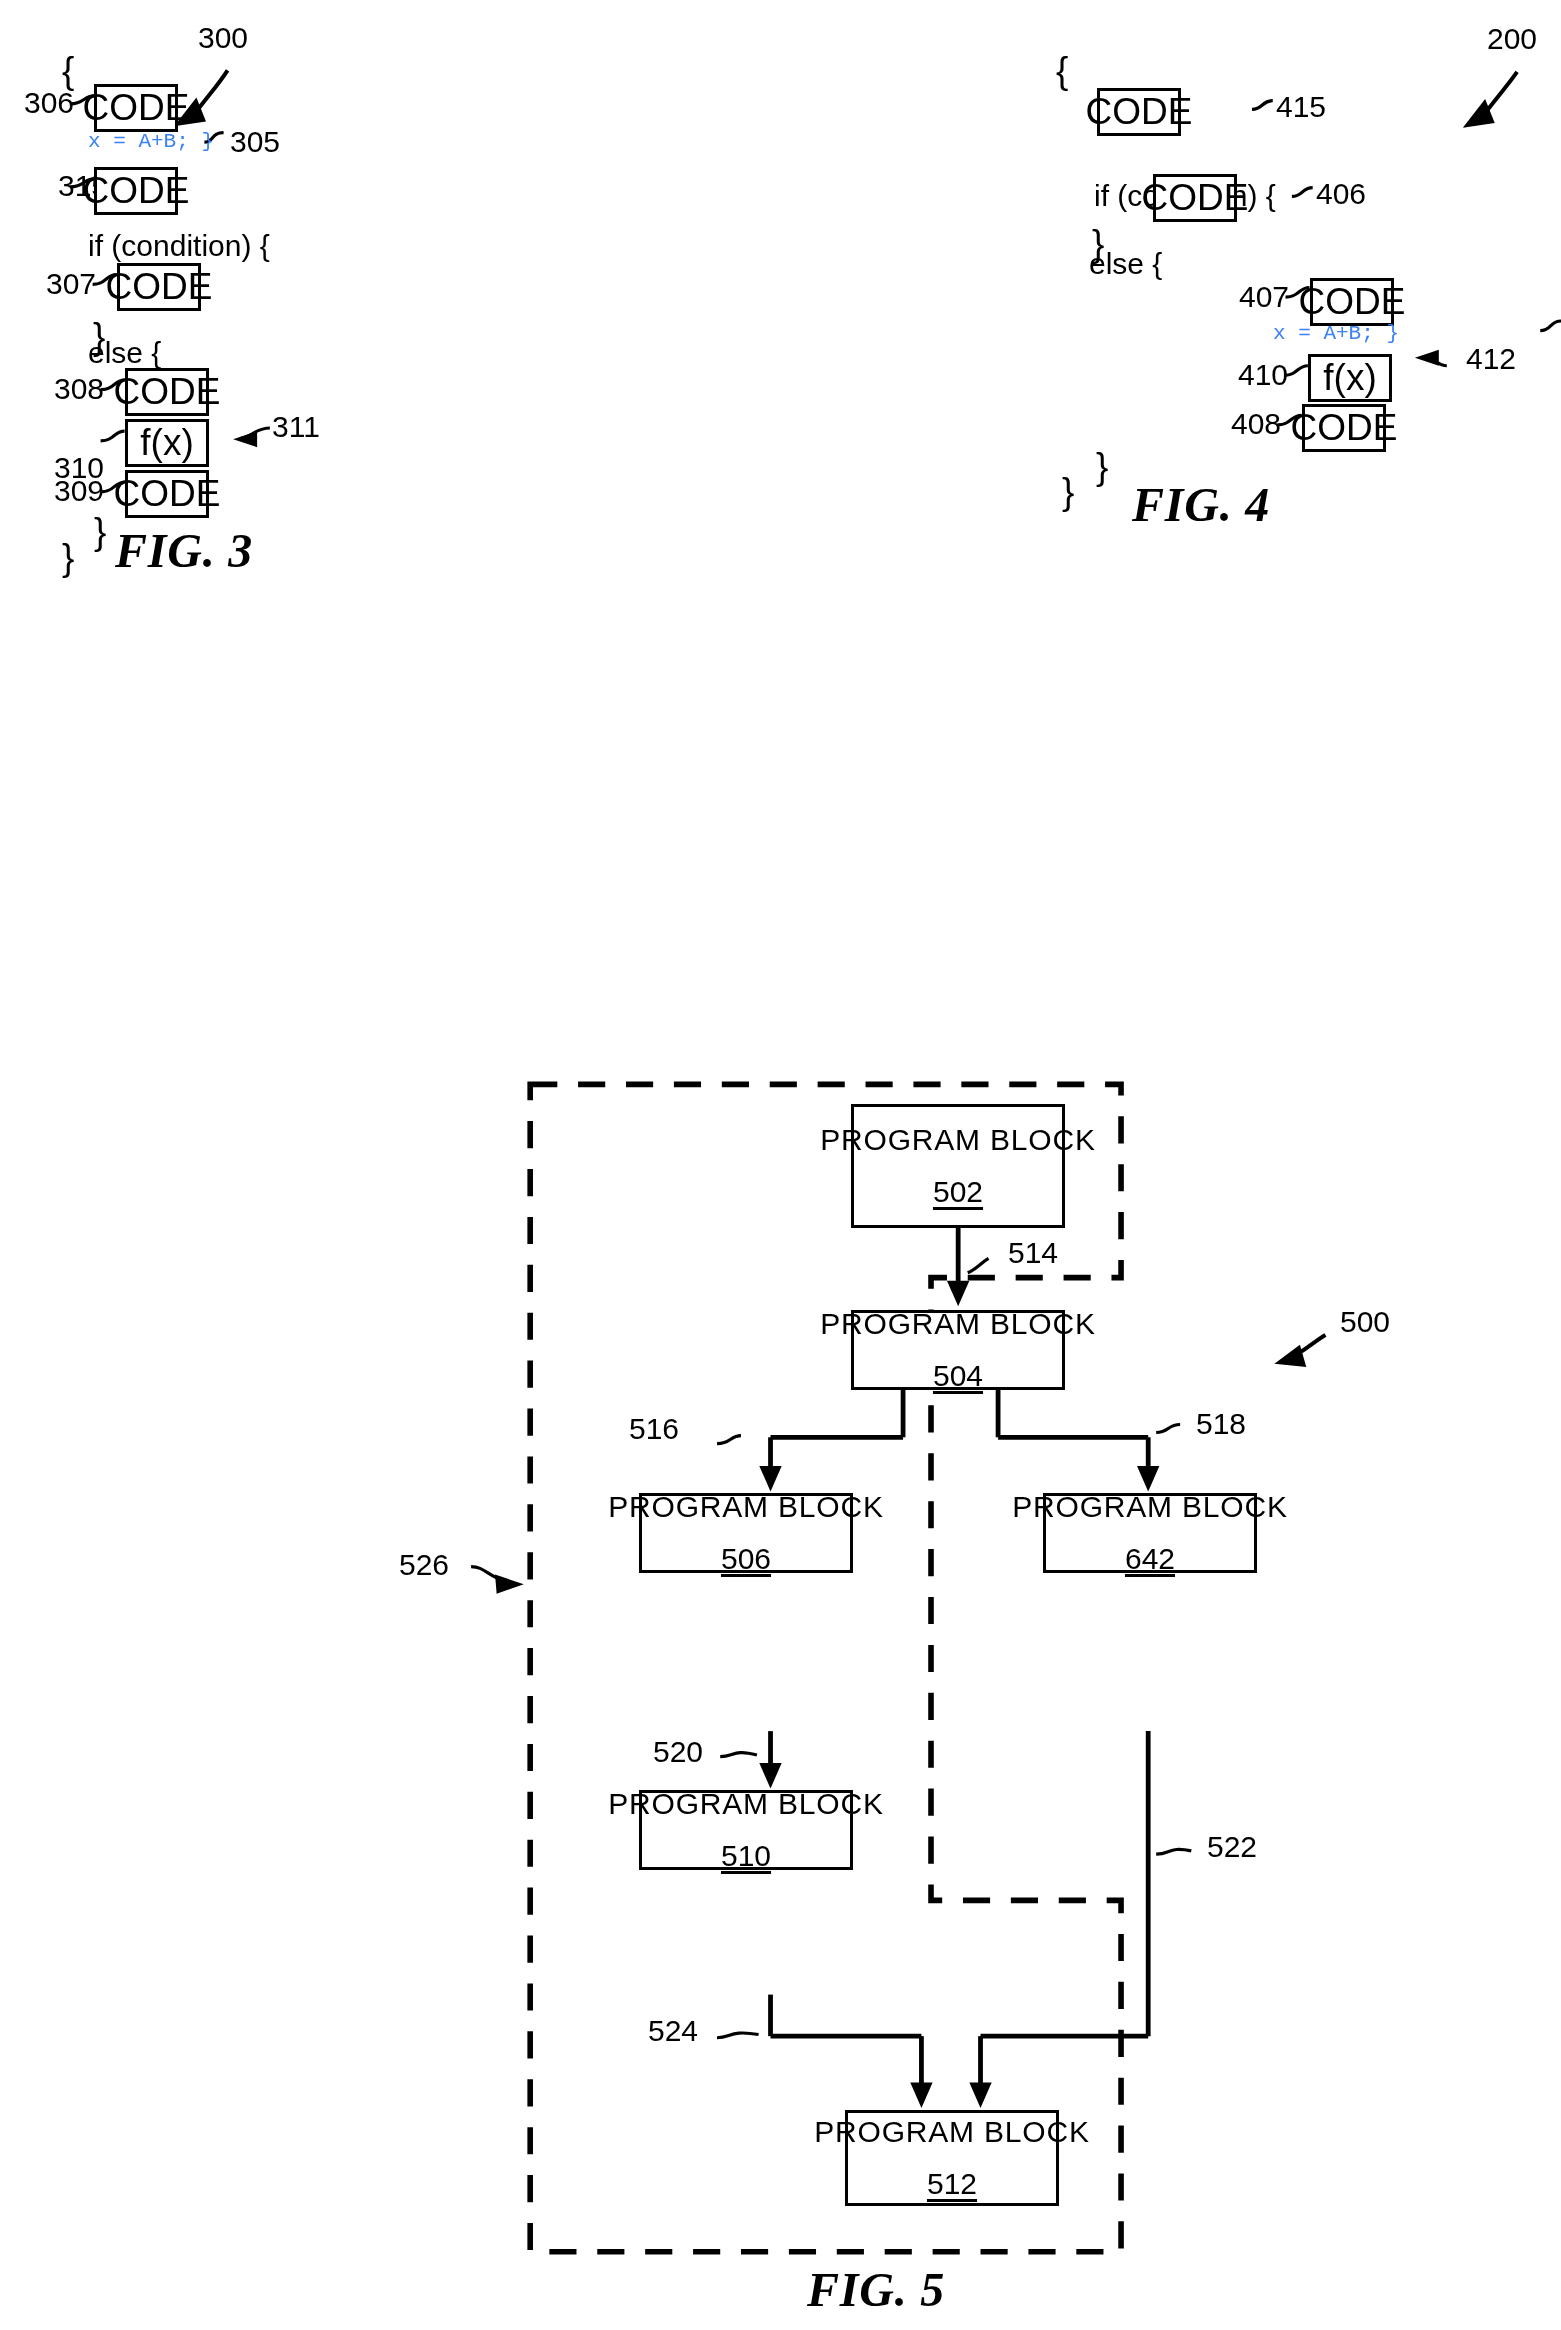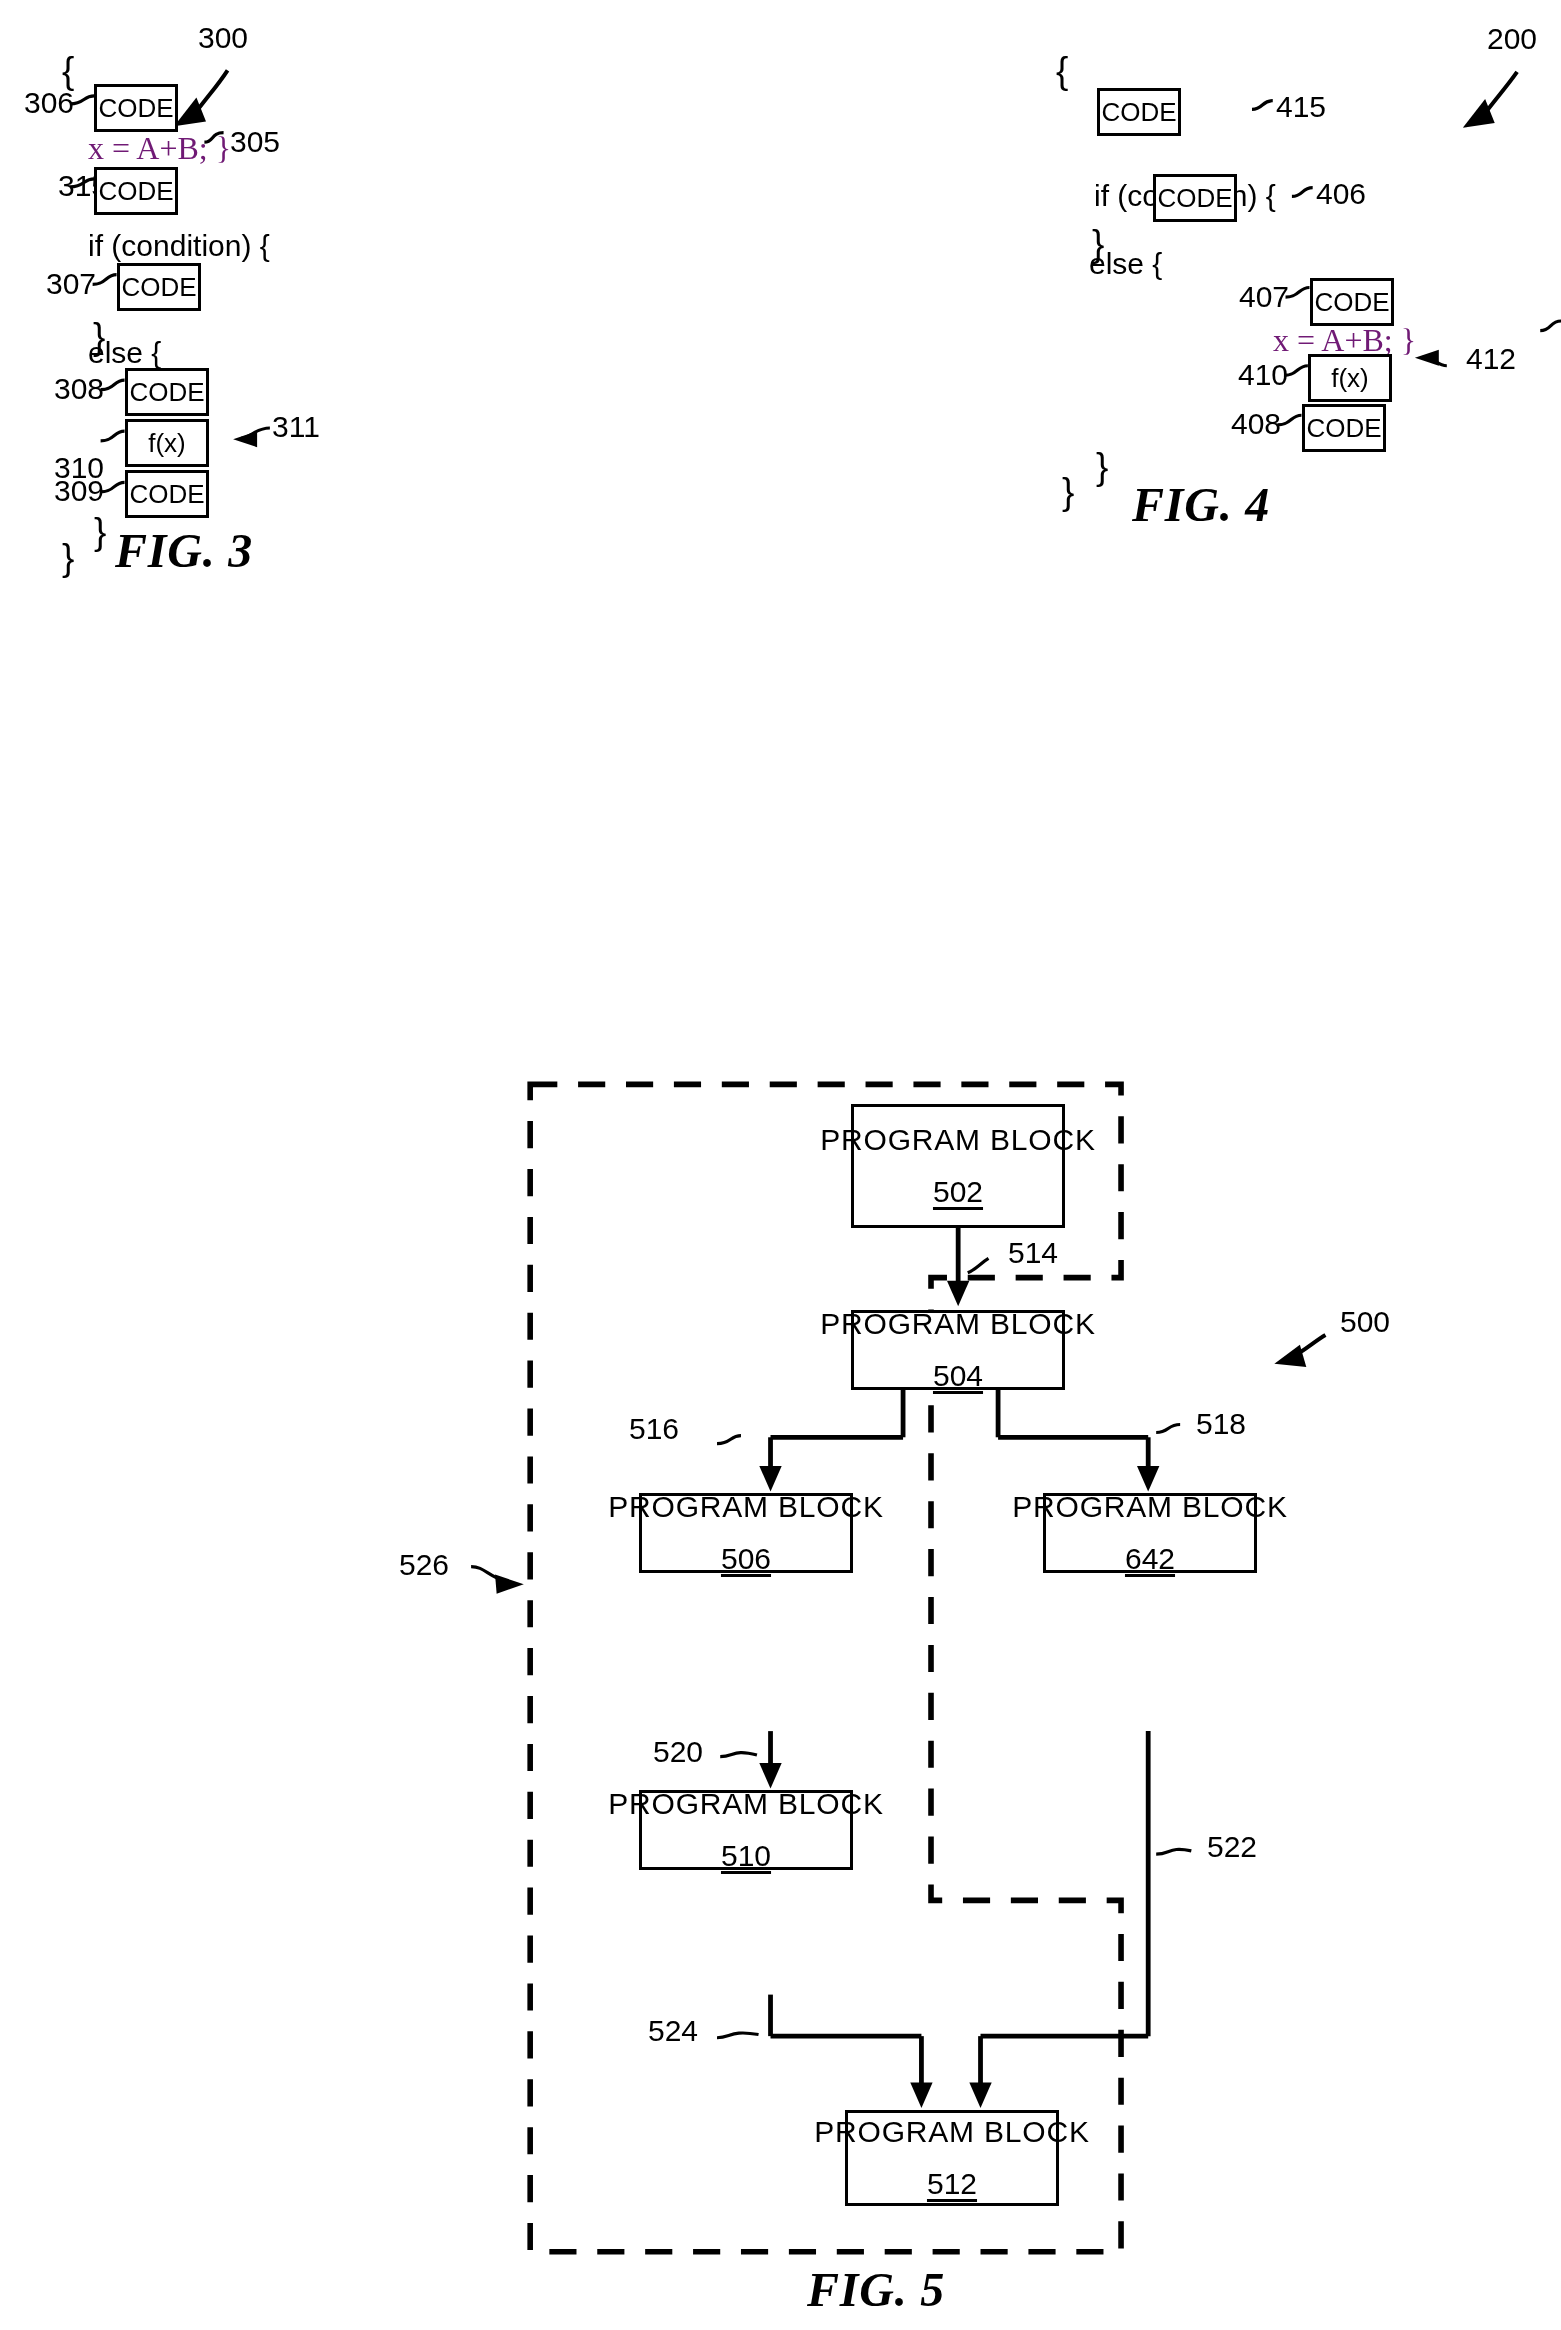--- a/index.html
+++ b/index.html
@@ -27,40 +27,40 @@
   
   .ref-num {
     font-family: "Liberation Sans", sans-serif;
     font-size: 30px;
     color: #000;
     white-space: nowrap;
     letter-spacing: 0px;
   }
   .code-txt {
     font-family: "Liberation Sans", sans-serif;
-    font-size: 26px;
+    font-size: 37px;
     color: #000;
     white-space: nowrap;
   }
   .src-line {
     font-family: "Liberation Sans", sans-serif;
     font-size: 30px;
     color: #000;
     white-space: nowrap;
   }
   .brace {
     font-family: "Liberation Sans", sans-serif;
     font-size: 37px;
     color: #000;
     white-space: nowrap;
   }
   .expr {
-    font-family: Liberation Serif, serif;
-    font-size: 32px;
-    color: #701a75;
+    font-family: Liberation Mono, monospace;
+    font-size: 21px;
+    color: #3b82f6;
     white-space: nowrap;
     font-weight: 500;
   }
   .fig-caption {
     font-family: "Liberation Serif", serif;
     font-style: italic;
     font-weight: bold;
     font-size: 48px;
     color: #000;
     white-space: nowrap;

